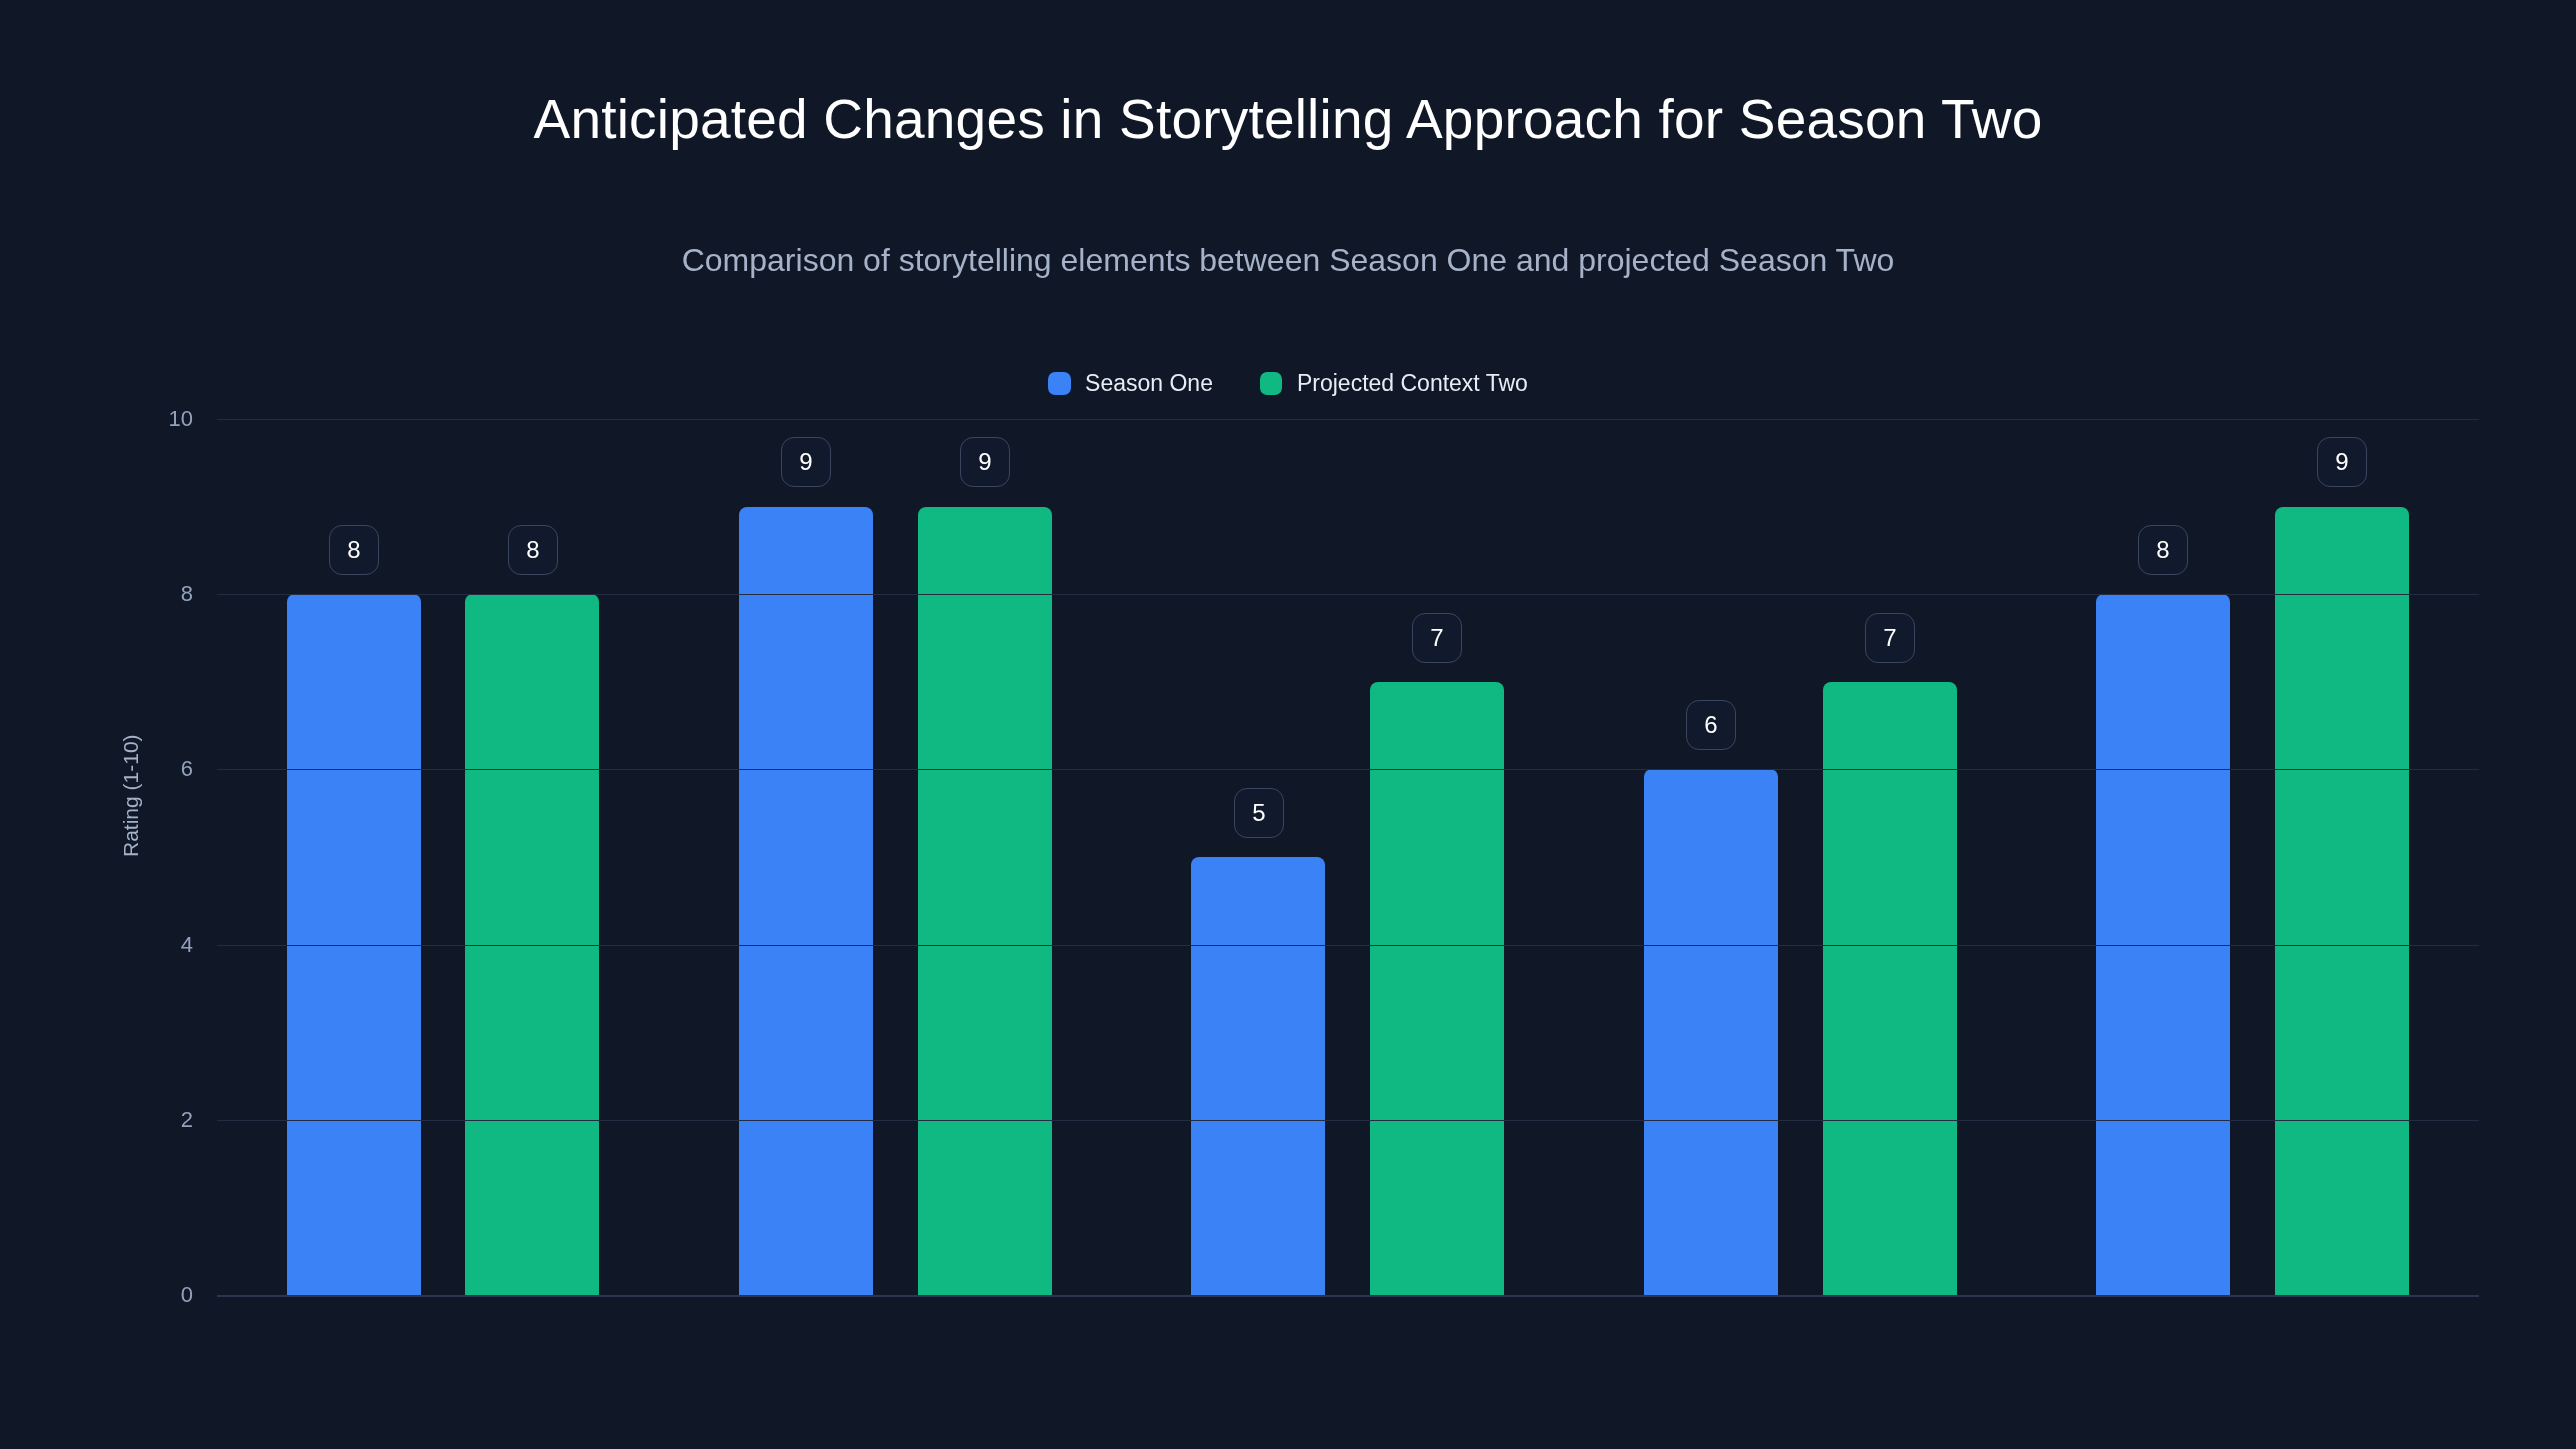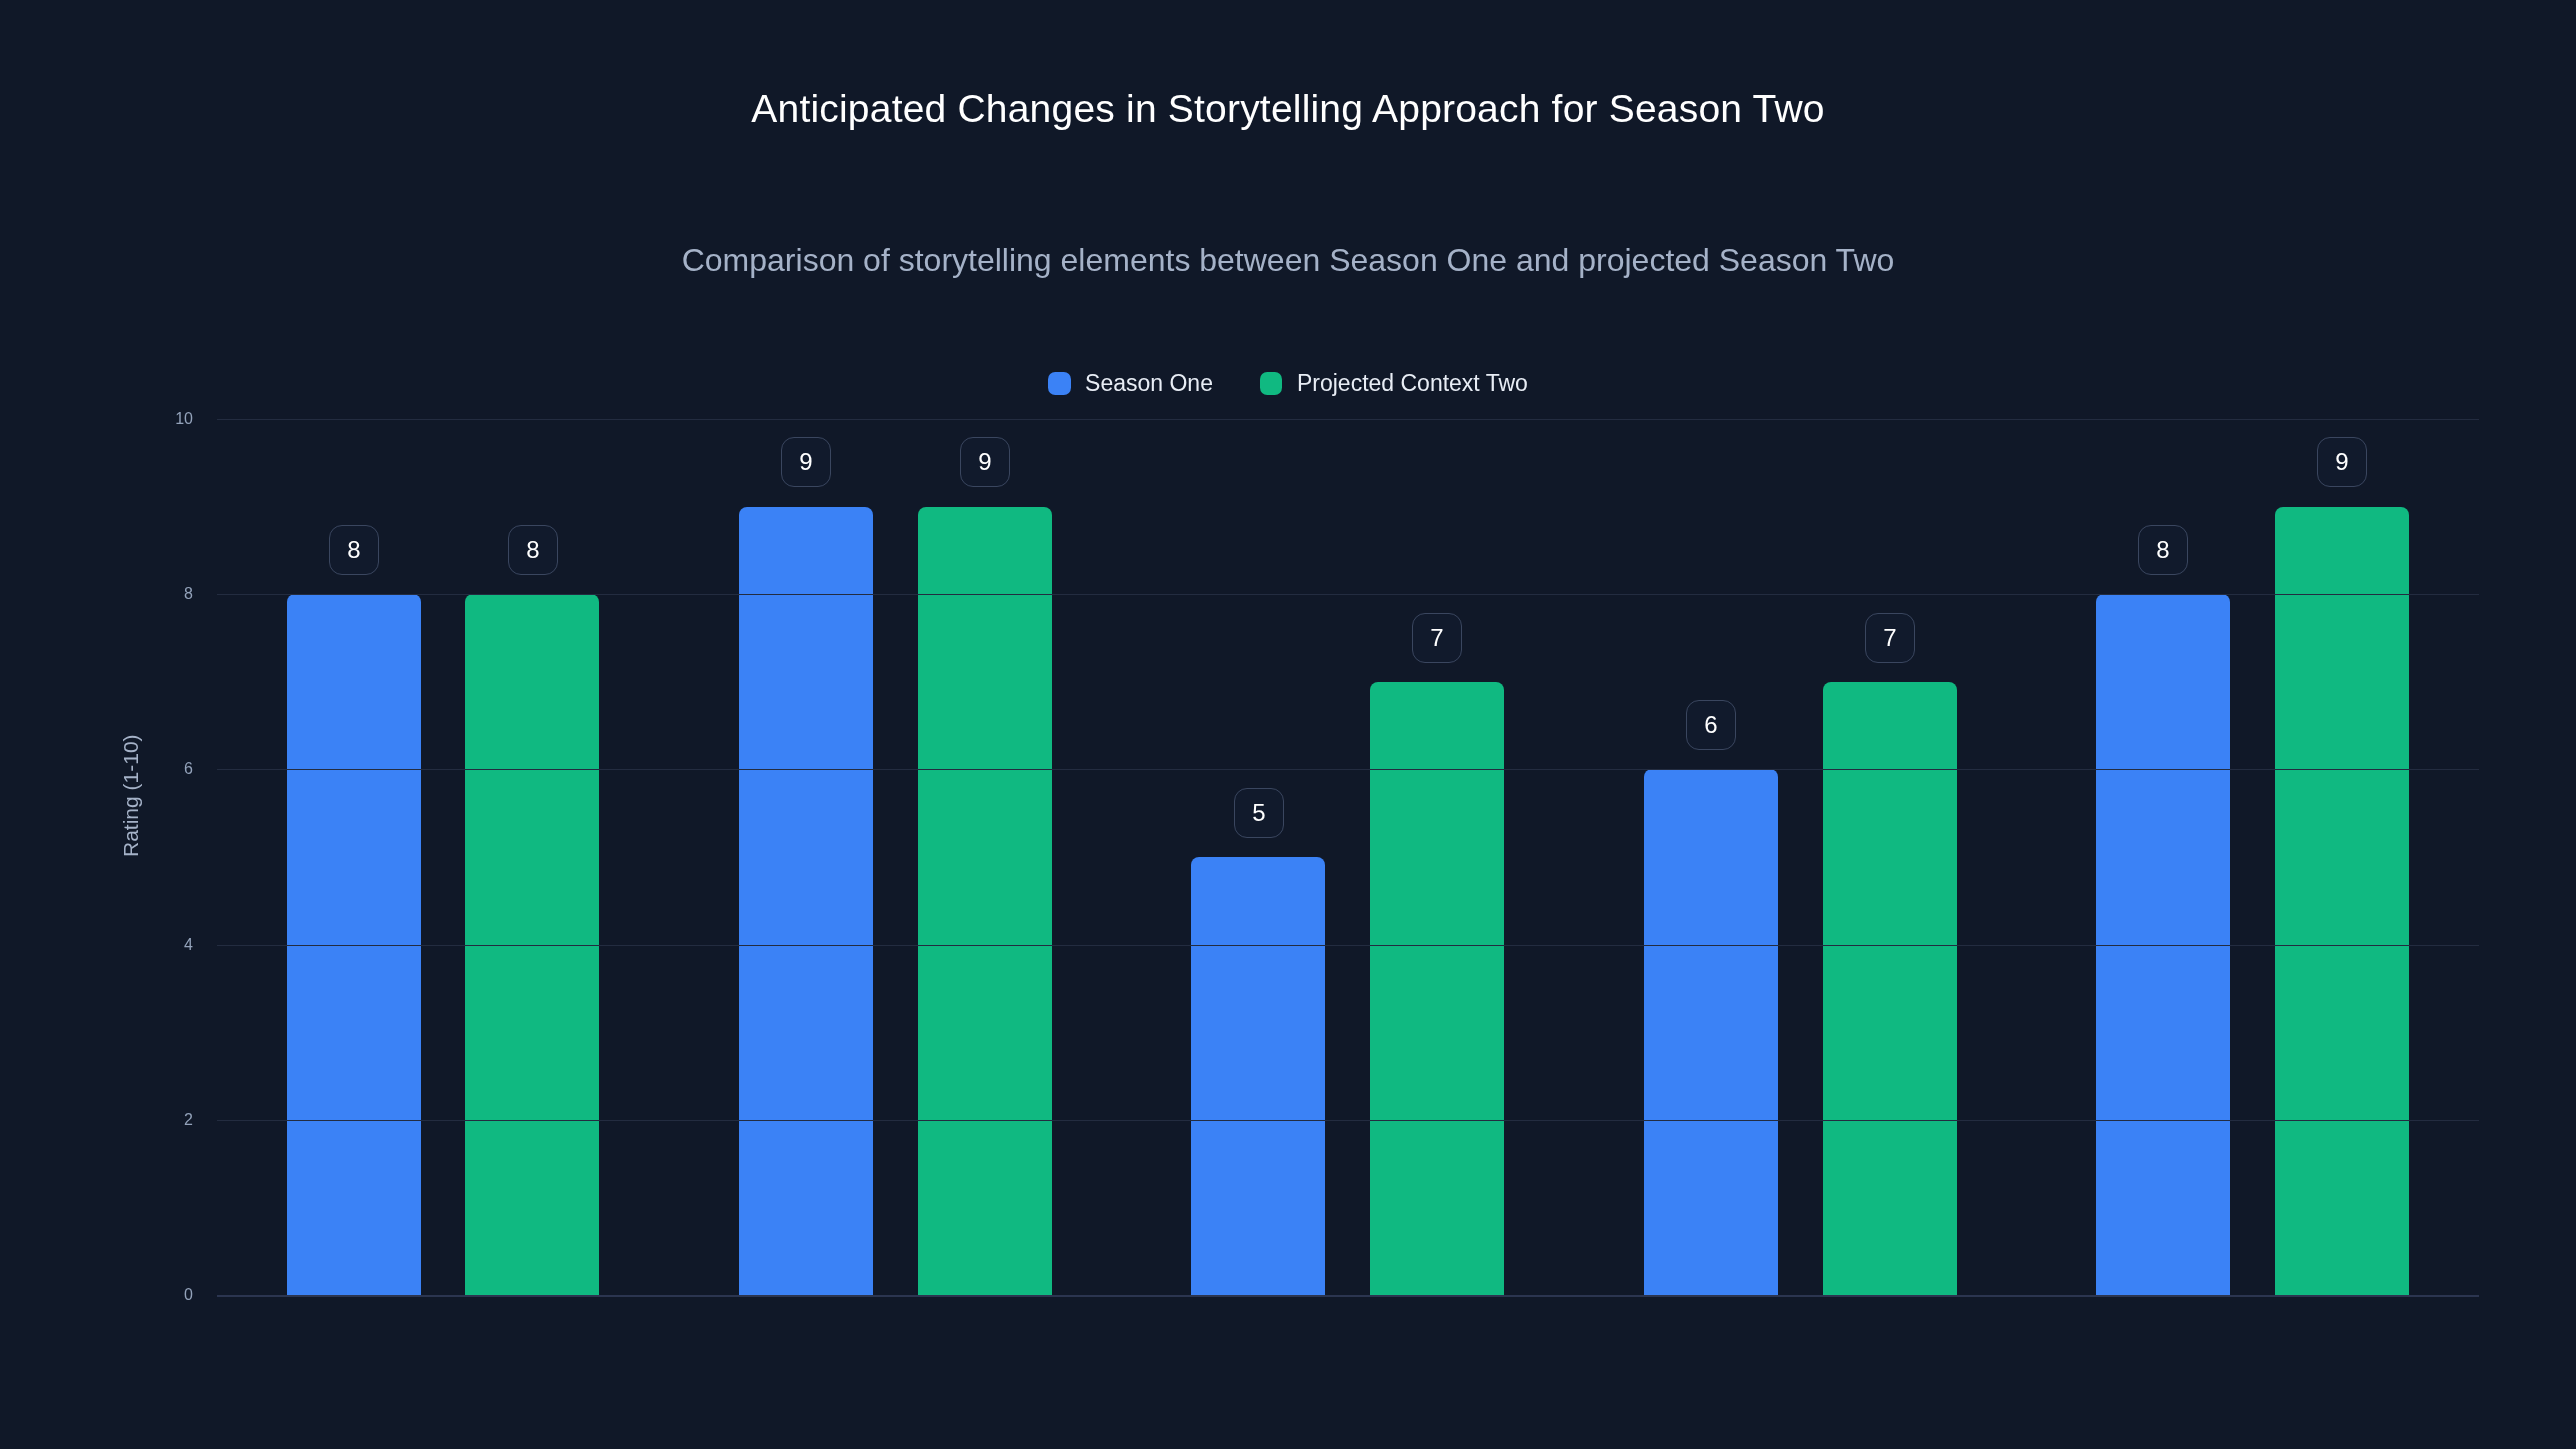--- a/index.html
+++ b/index.html
@@ -19,21 +19,21 @@
     background: #101828;
   }
 
   
   .chart-title {
     position: absolute;
     top: 87px;
     left: 0;
     width: 2576px;
     text-align: center;
-    font-size: 39px;
+    font-size: 55px;
     font-weight: 400;
     letter-spacing: 0.2px;
     color: #ffffff;
     white-space: nowrap;
   }
 
   .chart-subtitle {
     position: absolute;
     top: 242px;
     left: 0;
@@ -95,21 +95,21 @@
 
   .gridline.baseline {
     background: #2b3550;
     height: 1.6px;
   }
 
   .ytick-label {
     position: absolute;
     width: 97px;
     text-align: right;
-    font-size: 16px;
+    font-size: 22px;
     color: #93a2ba;
     transform: translateY(-50%);
     left: -121px;
   }
 
   .yaxis-title {
     position: absolute;
     left: 119px;
     top: 857px;
     font-size: 21px;

